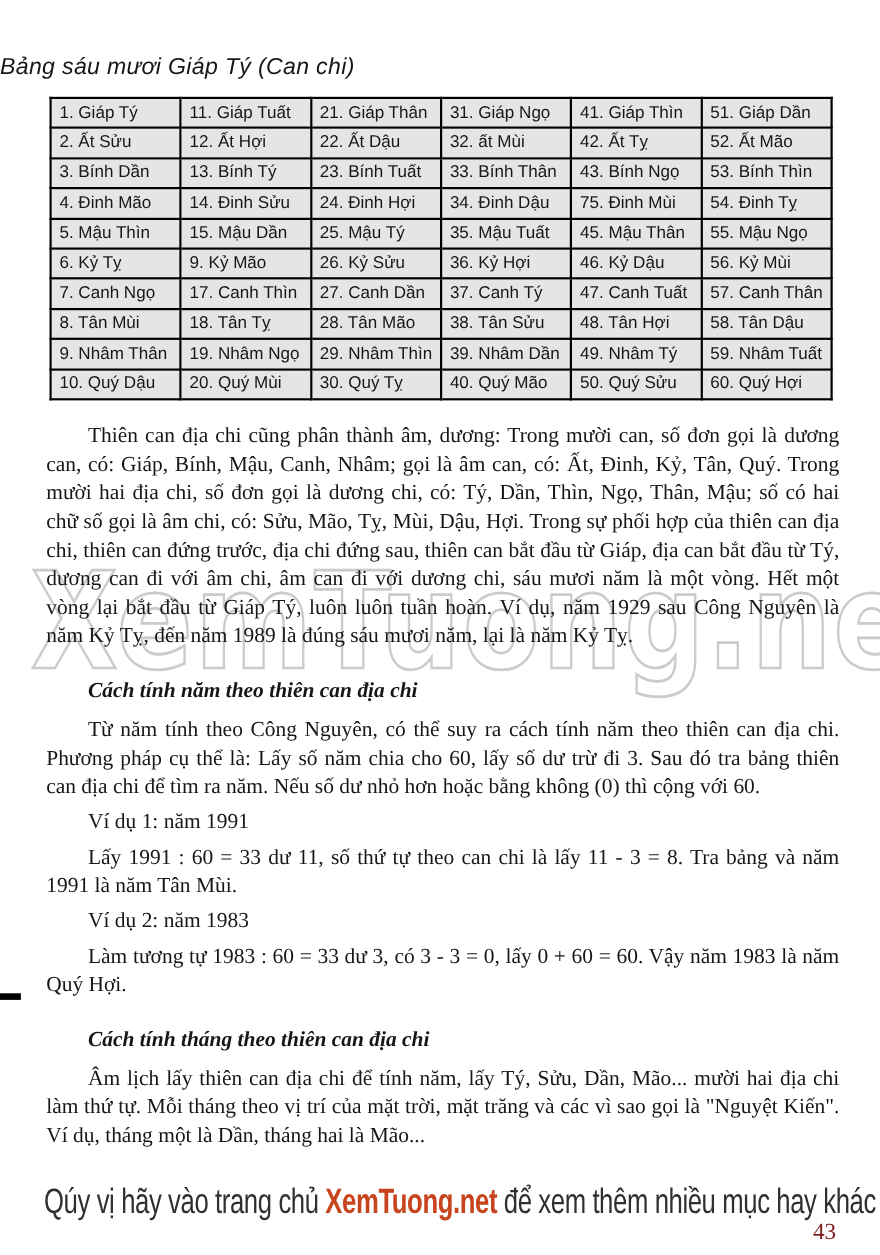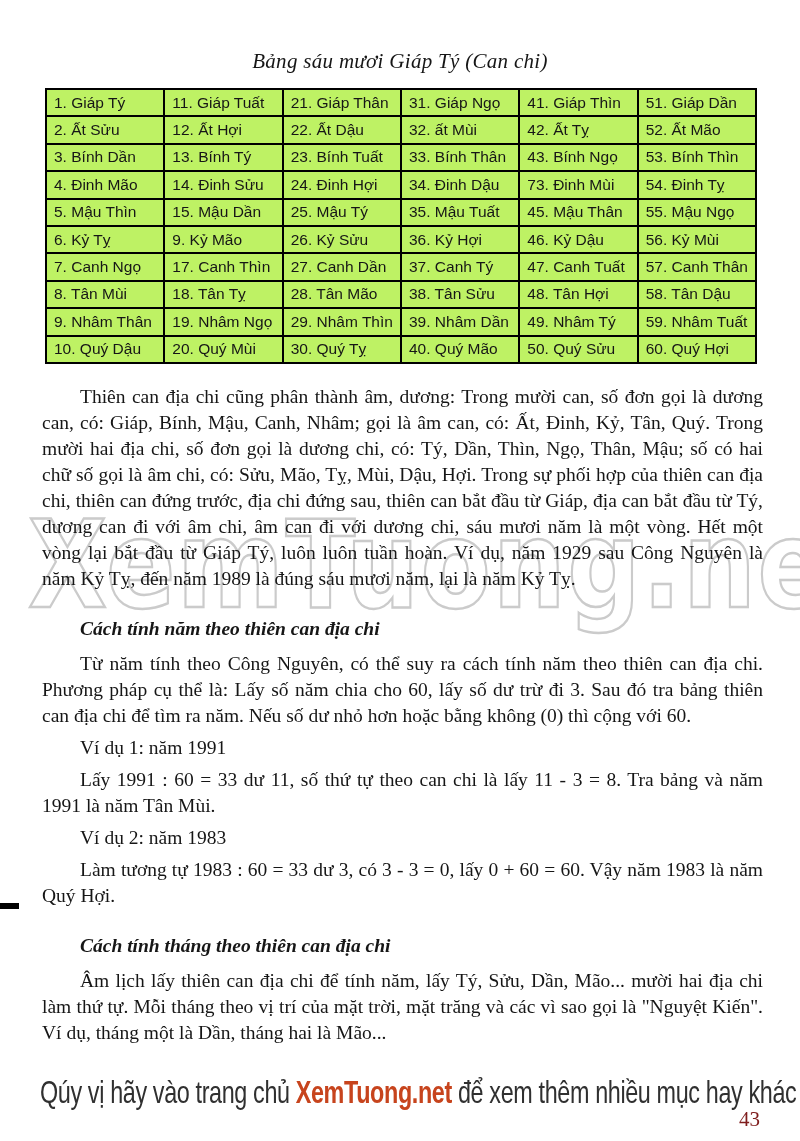--- a/index.html
+++ b/index.html
@@ -8,41 +8,41 @@
     background: #ffffff;
     font-family: "Liberation Serif", serif;
     color: #161616;
     position: relative;
     overflow: hidden;
   }
   .page { position: absolute; inset: 0; }
 
   .title {
     position: absolute; top: 49px; left: 0; width: 800px;
-    text-align: center;
-    font-family: Liberation Serif, serif;
+    text-align: left;
+    font-family: Liberation Sans, sans-serif;
     font-style: italic;
     font-size: 21px;
     letter-spacing: 0.3px;
     z-index: 2;
   }
 
   table.canchi {
     position: absolute; top: 88px; left: 45px; width: 712px;
     border-collapse: collapse; table-layout: fixed;
     font-family: "Liberation Sans", sans-serif;
     font-size: 15.5px;
     z-index: 2;
   }
   table.canchi td {
     border: 2px solid #000;
     height: 25.4px;
     padding: 0 0 0 7px;
     white-space: nowrap; overflow: hidden;
-    background: #bef264;
+    background: #e5e5e5;
   }
 
   .watermark {
     position: absolute; top: 498px; left: 28px;
     font-family: "DejaVu Sans", sans-serif;
     font-weight: bold;
     font-size: 122px; line-height: 1.1;
     letter-spacing: 2px;
     color: transparent;
     -webkit-text-stroke: 2.5px #cbcbcb;
@@ -122,21 +122,21 @@
           <td>23. Bính Tuất</td>
           <td>33. Bính Thân</td>
           <td>43. Bính Ngọ</td>
           <td>53. Bính Thìn</td>
         </tr>
         <tr>
           <td>4. Đinh Mão</td>
           <td>14. Đinh Sửu</td>
           <td>24. Đinh Hợi</td>
           <td>34. Đinh Dậu</td>
-          <td>73. Đinh Mùi</td>
+          <td>75. Đinh Mùi</td>
           <td>54. Đinh Tỵ</td>
         </tr>
         <tr>
           <td>5. Mậu Thìn</td>
           <td>15. Mậu Dần</td>
           <td>25. Mậu Tý</td>
           <td>35. Mậu Tuất</td>
           <td>45. Mậu Thân</td>
           <td>55. Mậu Ngọ</td>
         </tr>

